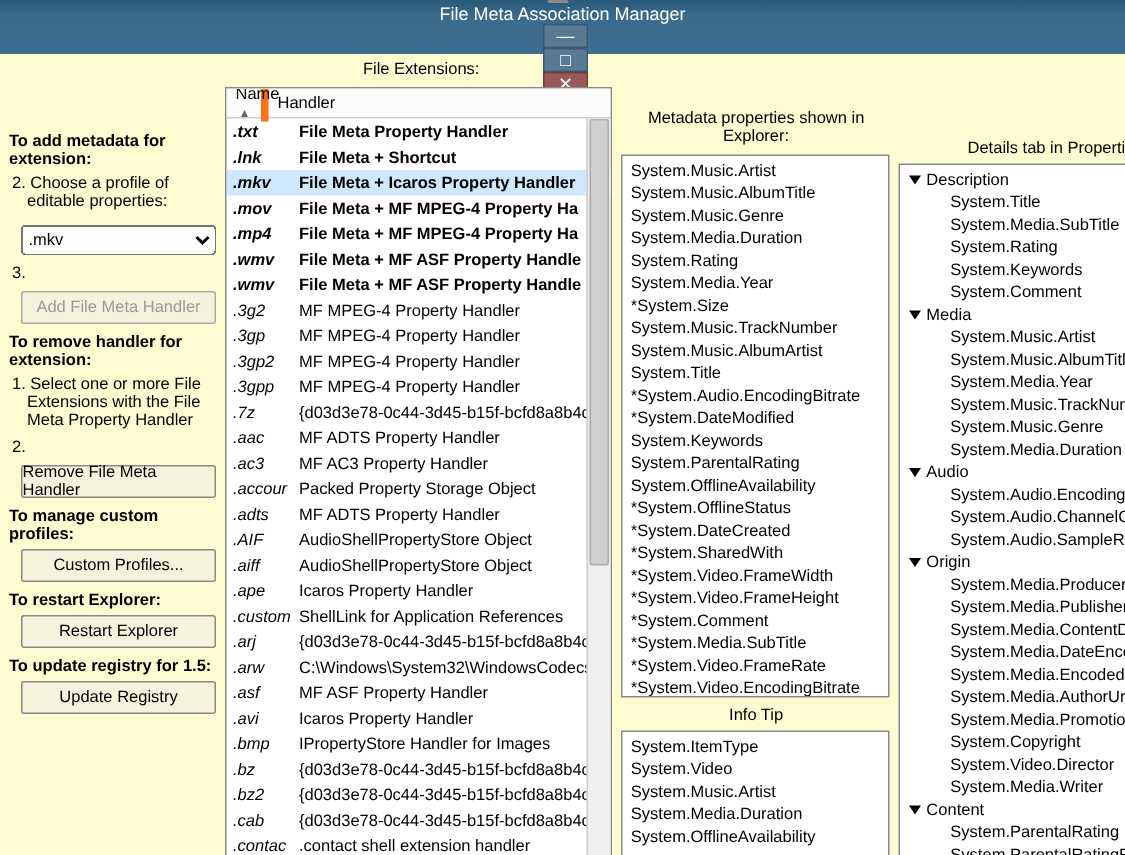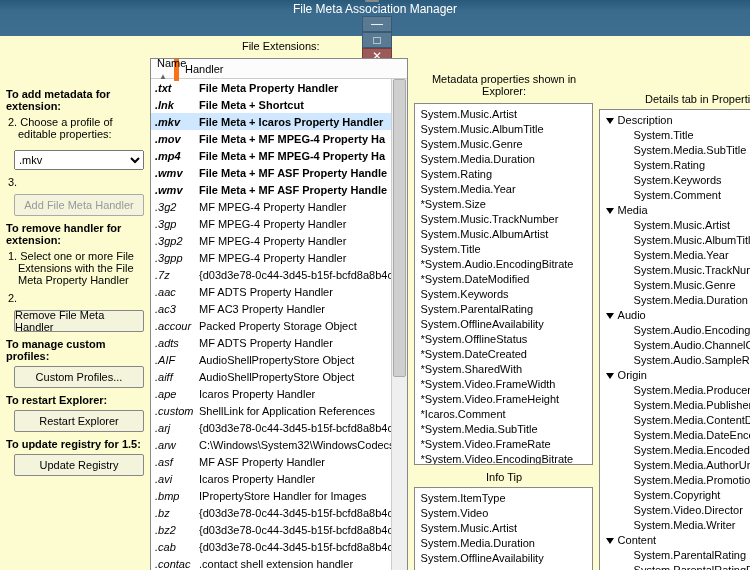--- a/index.html
+++ b/index.html
@@ -289,21 +289,21 @@
           <div class="ln">*System.Audio.EncodingBitrate</div>
           <div class="ln">*System.DateModified</div>
           <div class="ln">System.Keywords</div>
           <div class="ln">System.ParentalRating</div>
           <div class="ln">System.OfflineAvailability</div>
           <div class="ln">*System.OfflineStatus</div>
           <div class="ln">*System.DateCreated</div>
           <div class="ln">*System.SharedWith</div>
           <div class="ln">*System.Video.FrameWidth</div>
           <div class="ln">*System.Video.FrameHeight</div>
-          <div class="ln">*Icaros.Comment</div>
+          <div class="ln">*System.Comment</div>
           <div class="ln">*System.Media.SubTitle</div>
           <div class="ln">*System.Video.FrameRate</div>
           <div class="ln">*System.Video.EncodingBitrate</div>
         </div>
       <div class="subhdr">Info Tip</div>
       <div class="plist" id="infotip-list">
           <div class="ln">System.ItemType</div>
           <div class="ln">System.Video</div>
           <div class="ln">System.Music.Artist</div>
           <div class="ln">System.Media.Duration</div>

